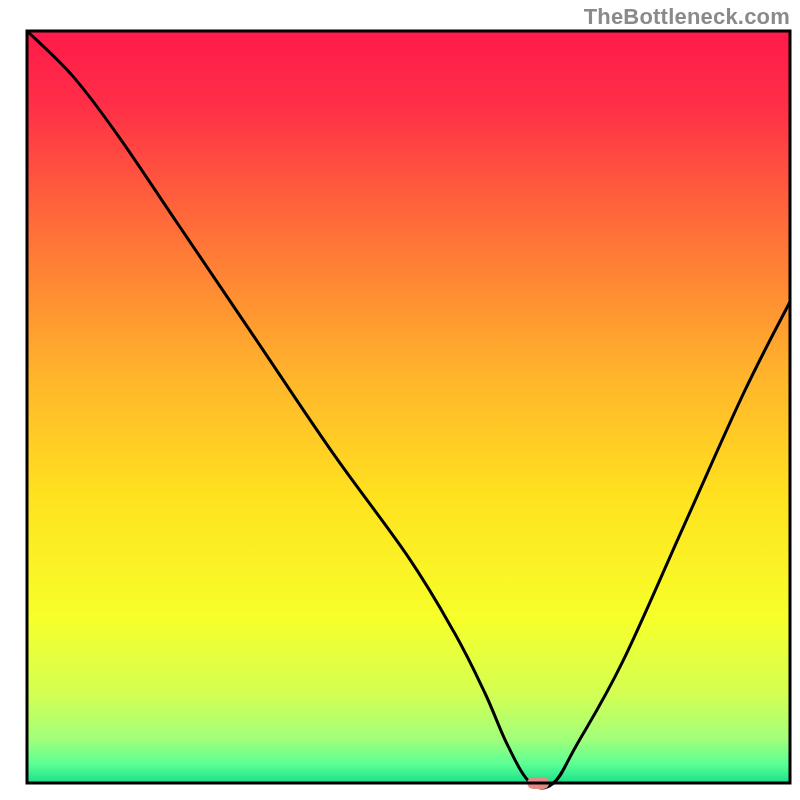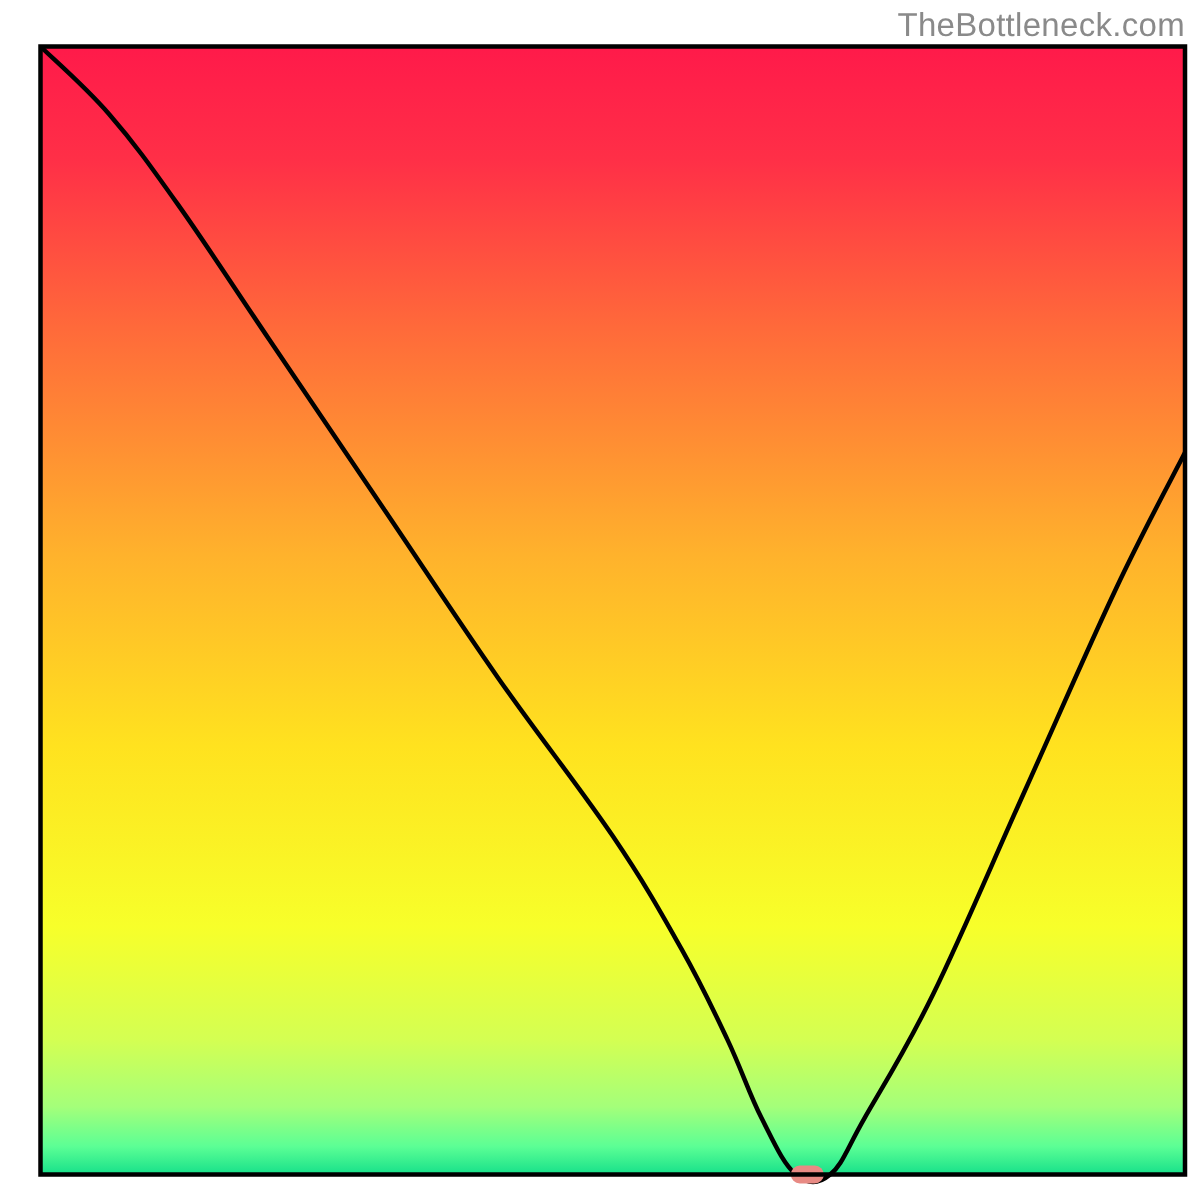--- a/index.html
+++ b/index.html
@@ -14,21 +14,21 @@
     position: relative;
     width: 800px;
     height: 800px;
   }
   .attribution {
     position: absolute;
     top: 4px;
     right: 10px;
     font-size: 22px;
     color: #8a8a8a;
-    font-weight: 400;
+    font-weight: 700;
     letter-spacing: 0.2px;
   }
   svg {
     display: block;
   }
 </style>
 </head>
 <body>
 
 <div class="container">

